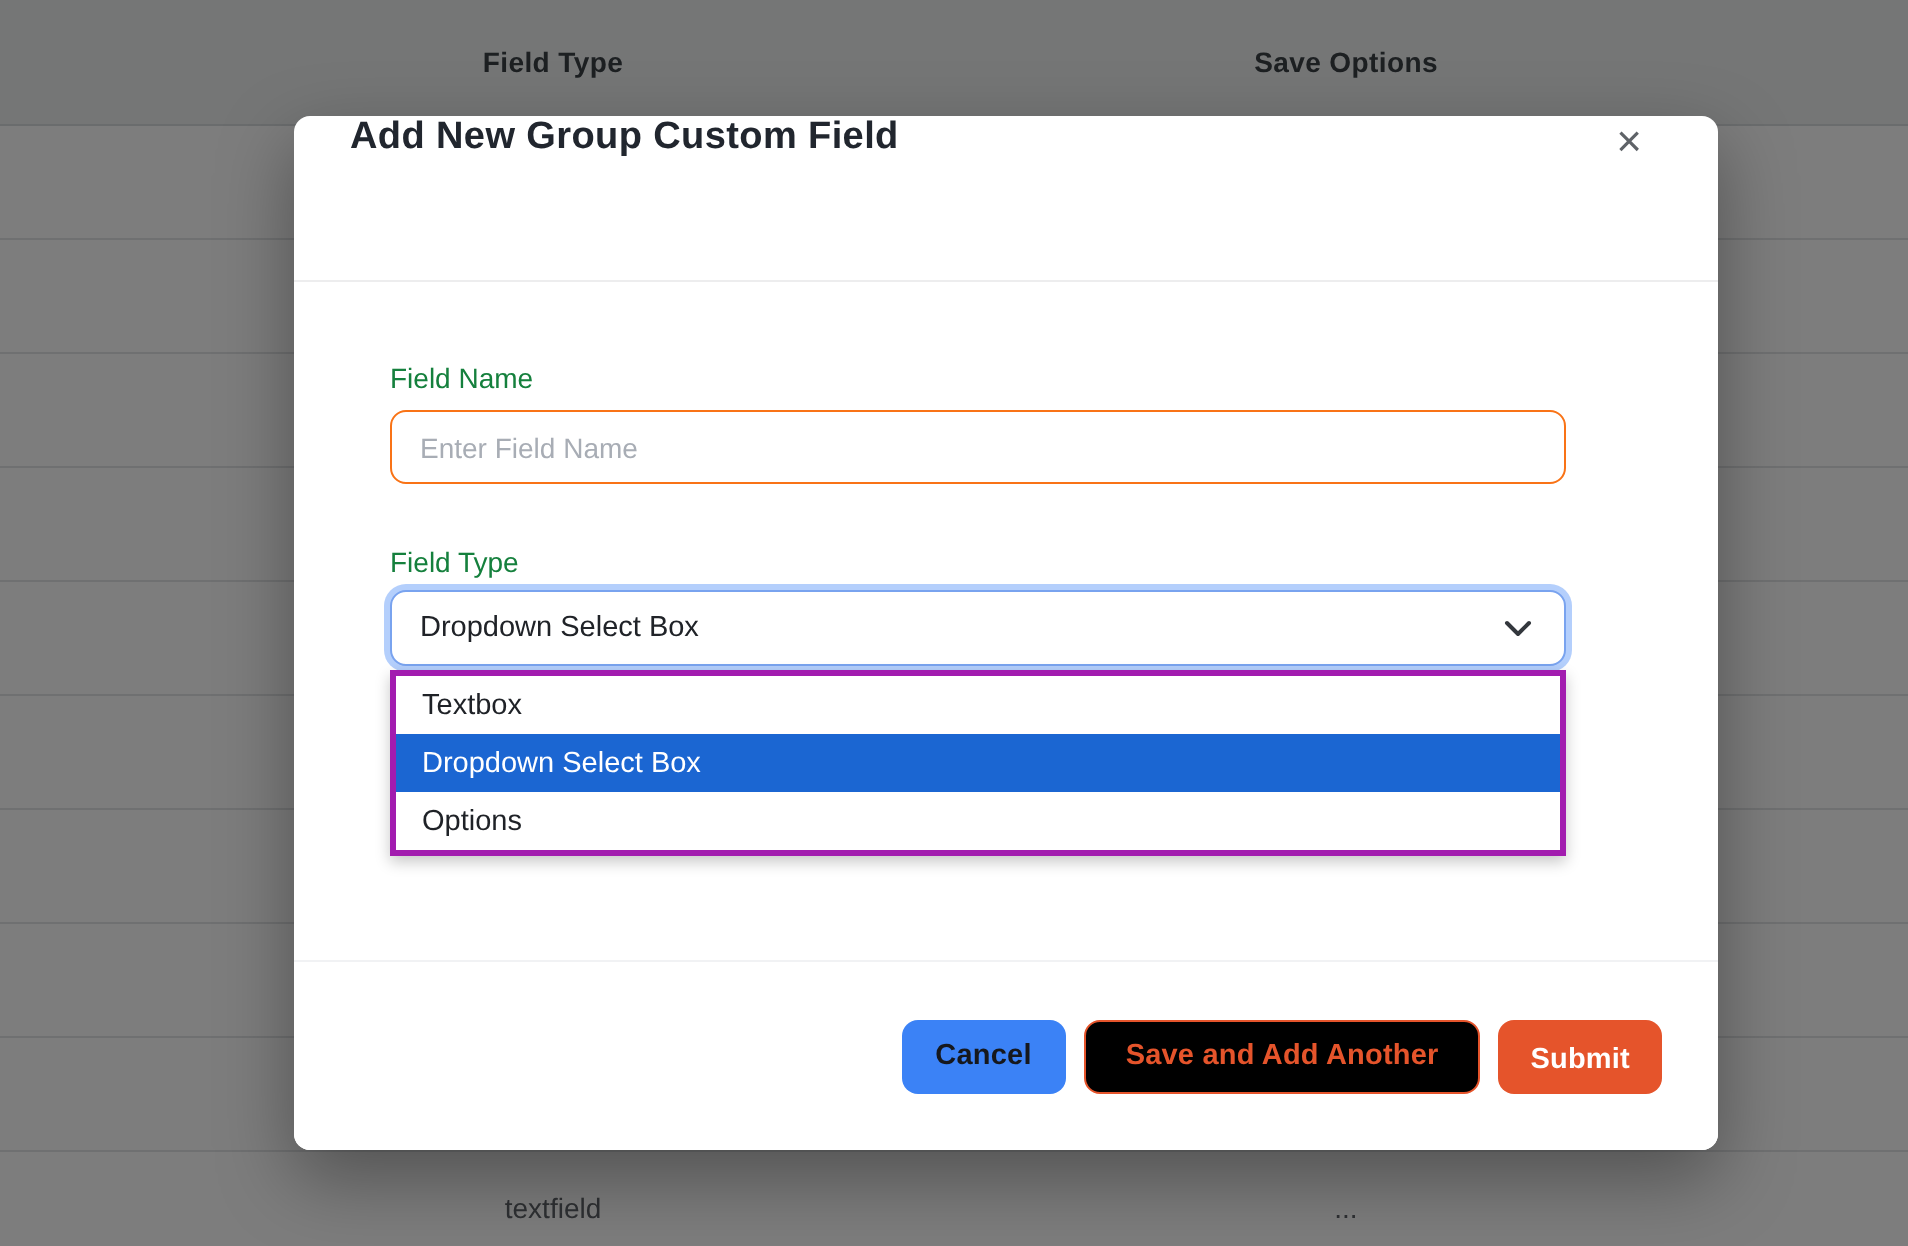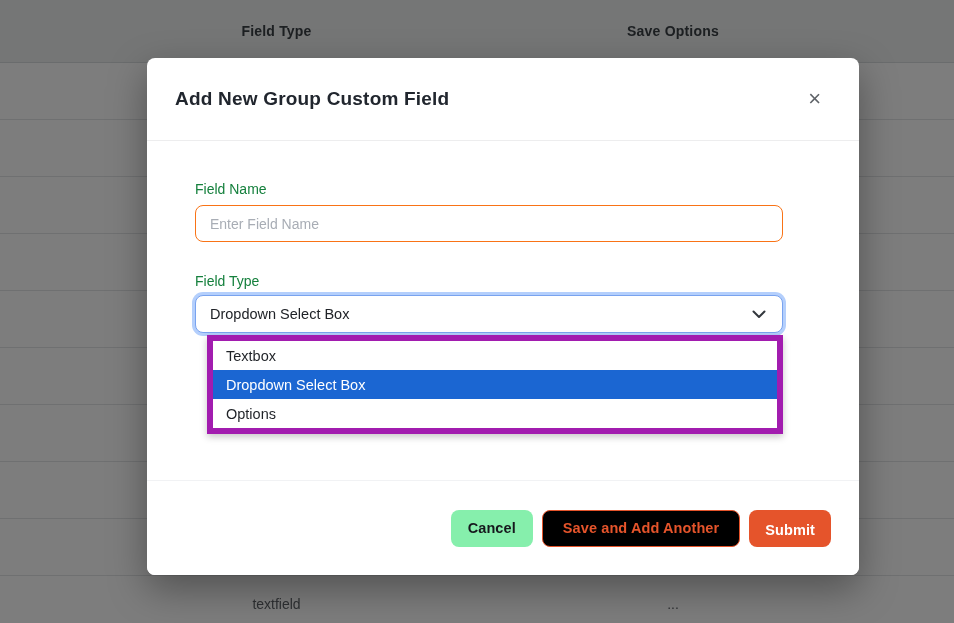--- a/index.html
+++ b/index.html
@@ -53,21 +53,21 @@
     position: absolute;
     left: 147px; top: 58px;
     width: 712px; height: 517px;
     background: #ffffff;
     border-radius: 8px;
     box-shadow: 0 14px 38px rgba(0,0,0,0.35);
   }
   .modal-header {
     height: 83px;
     display: flex;
-    align-items: center;
+    align-items: flex-start;
     justify-content: space-between;
     padding: 0 32px 0 28px;
     border-bottom: 1px solid #ededee;
   }
   .modal-title {
     font-size: 19px;
     font-weight: 600;
     color: #21262e;
     letter-spacing: .2px;
   }
@@ -121,23 +121,23 @@
     justify-content: space-between;
     padding: 0 16px 0 14px;
     cursor: pointer;
   }
   .select-value { font-size: 14.5px; color: #202328; }
   .chev { display: flex; align-items: center; }
 
   .options {
     position: absolute;
     top: calc(100% + 2px);
-    left: 12px; right: 0;
+    left: 0; right: 0;
     background: #e5e5e5;
-    border: 6px solid #a21caf;
+    border: 3px solid #a21caf;
     box-shadow: 0 3px 7px rgba(0,0,0,0.22);
     z-index: 5;
   }
   .opt {
     height: 29px;
     display: flex;
     align-items: center;
     padding-left: 13px;
     font-size: 14.5px;
     color: #1f2227;
@@ -166,21 +166,21 @@
     height: 37px;
     border-radius: 8px;
     font-size: 14.5px;
     font-weight: 600;
     font-family: inherit;
     cursor: pointer;
     border: none;
     letter-spacing: .1px;
   }
   .btn-cancel {
-    background: #86efac;
+    background: #3b82f6;
     color: #16181d;
     padding: 0 17px;
   }
   .btn-outline {
     background: #000000;
     border: 1px solid var(--accent-orange, #e5542b);
     color: var(--accent-orange, #e5542b);
     padding: 0 20px;
   }
   .btn-primary {

